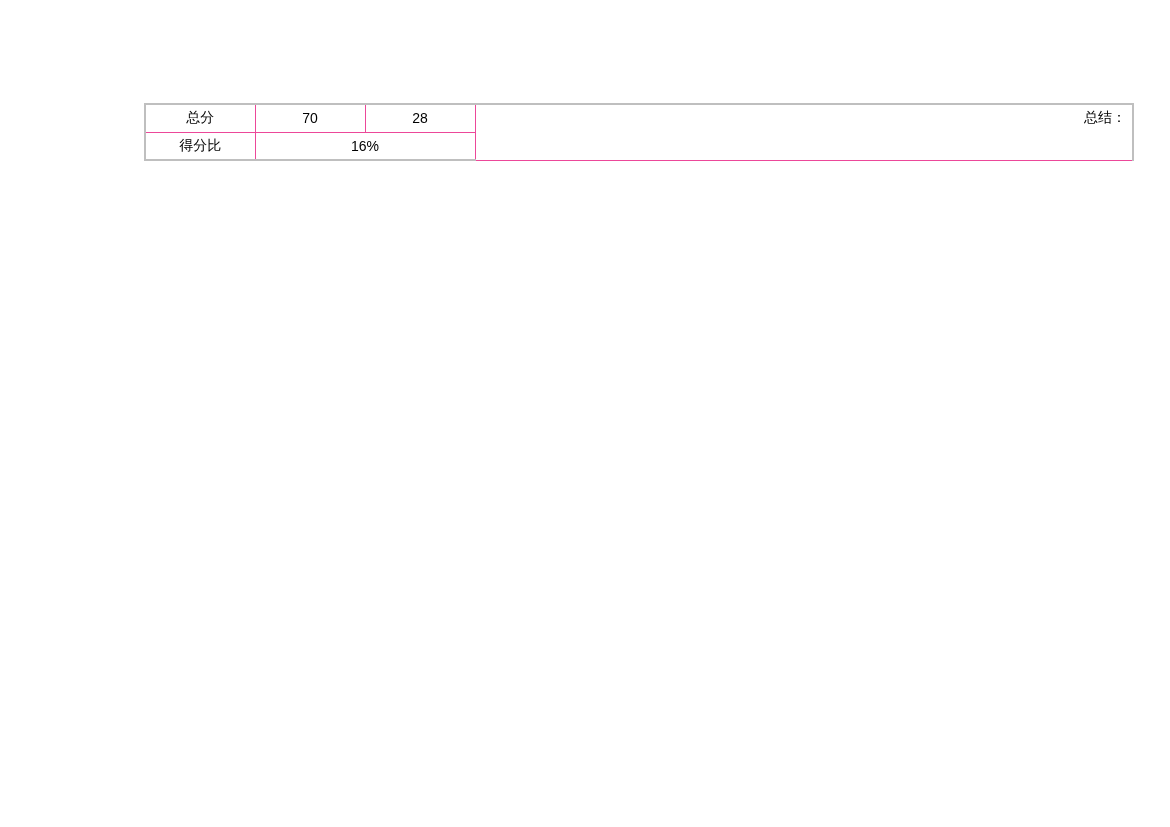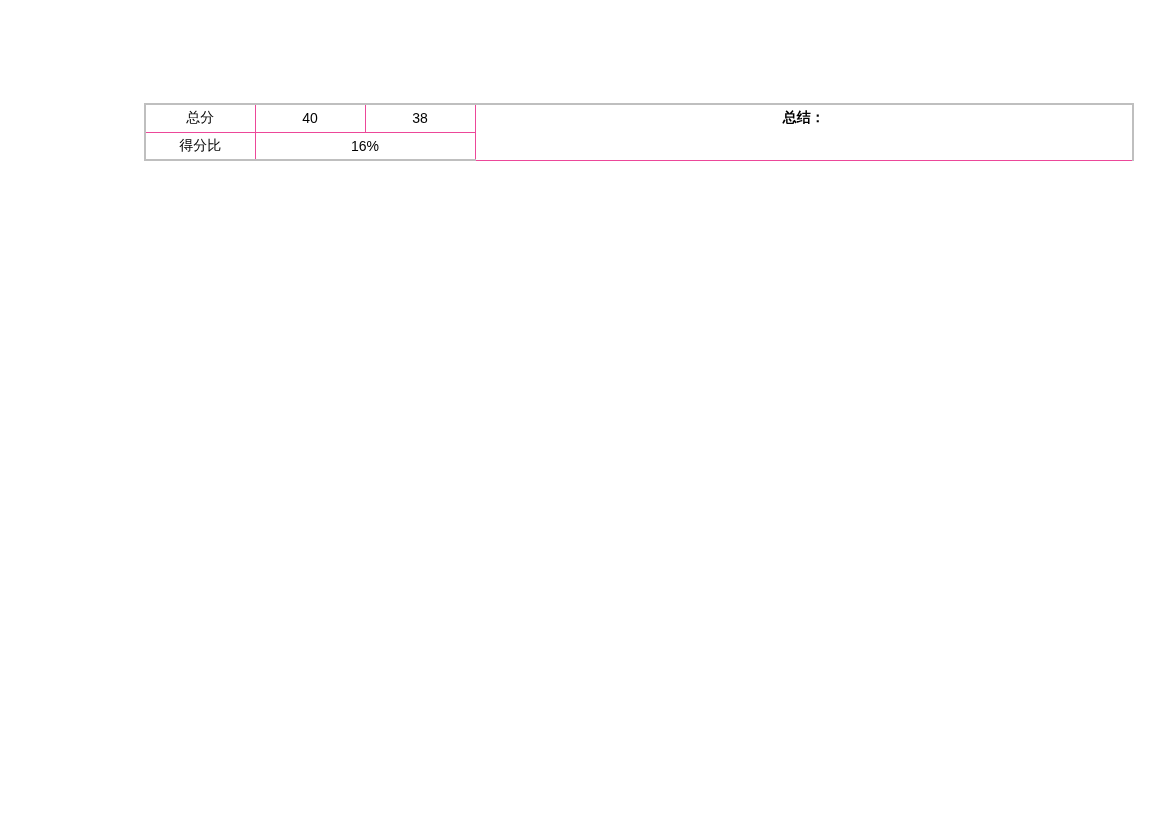--- a/index.html
+++ b/index.html
@@ -52,42 +52,41 @@
     .col-val1 {
       width: 110px;
     }
     .col-val2 {
       width: 110px;
     }
     .col-summary {
       width: 658px;
     }
     .summary-cell {
-      text-align: center;
+      text-align: right;
       vertical-align: top;
       padding: 4px 6px;
-      font-weight: bold;
     }
   </style>
 </head>
 <body>
 
 <div class="table-container">
   <table>
     <colgroup>
       <col class="col-label">
       <col class="col-val1">
       <col class="col-val2">
       <col class="col-summary">
     </colgroup>
     <tbody>
         <tr>
       <td class="outer-left outer-top">总分</td>
-      <td class="outer-top">40</td>
-      <td class="outer-top">38</td>
+      <td class="outer-top">70</td>
+      <td class="outer-top">28</td>
       <td class="outer-top outer-right summary-cell" rowspan="2">总结：</td>
     </tr>
     <tr>
       <td class="outer-left outer-bottom">得分比</td>
       <td class="outer-bottom" colspan="2">16%</td>
     </tr>
   </tbody>
     </table>
 </div>
 

